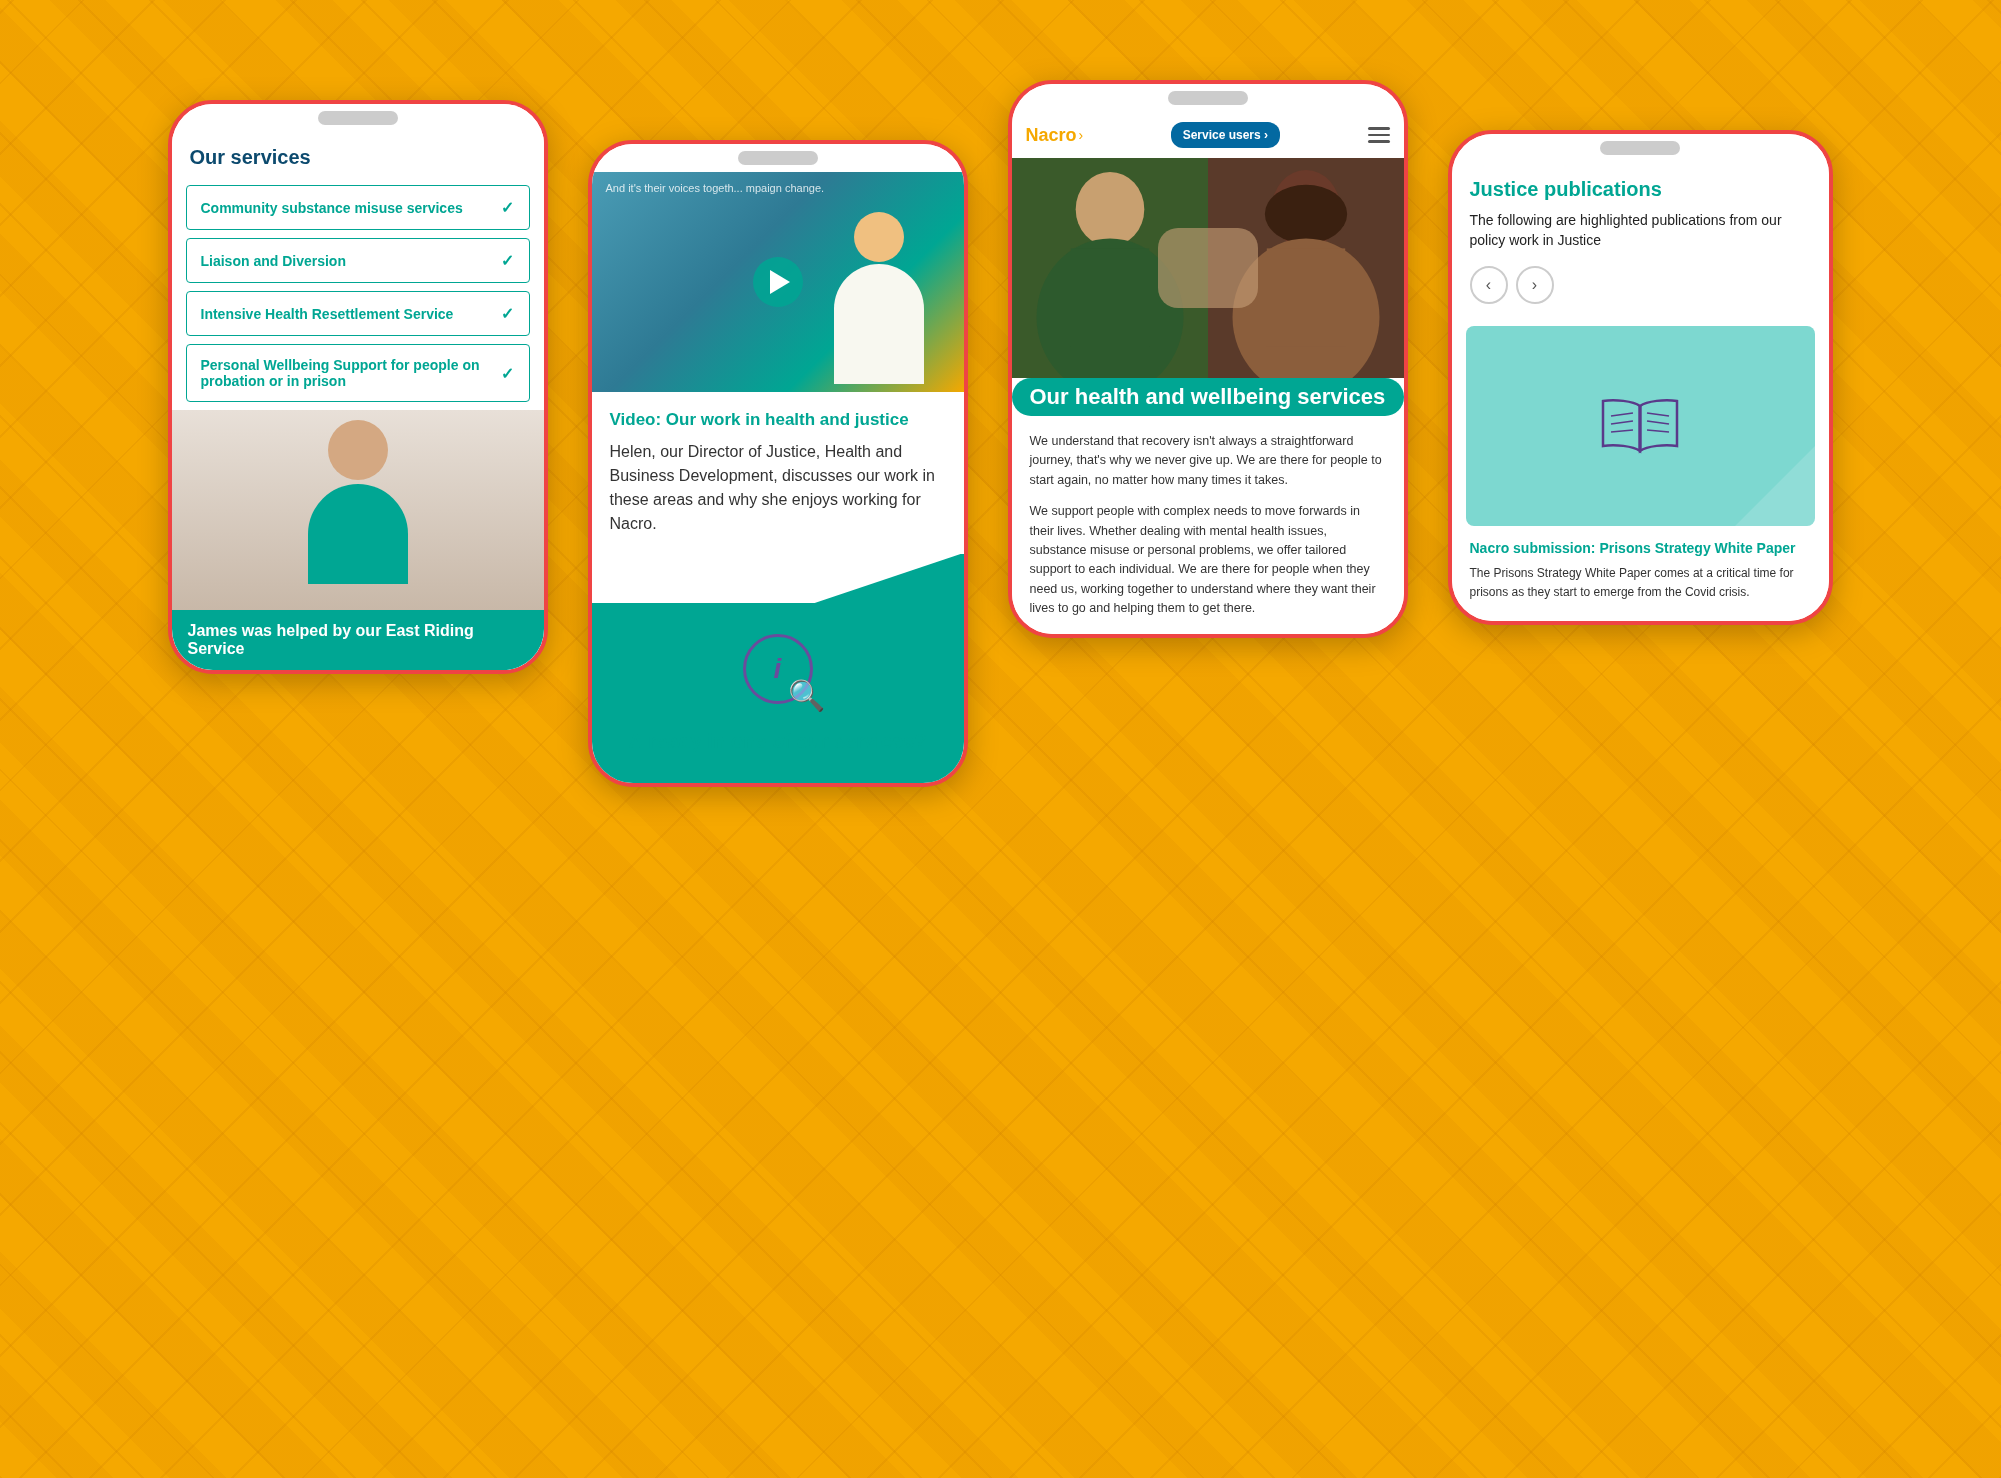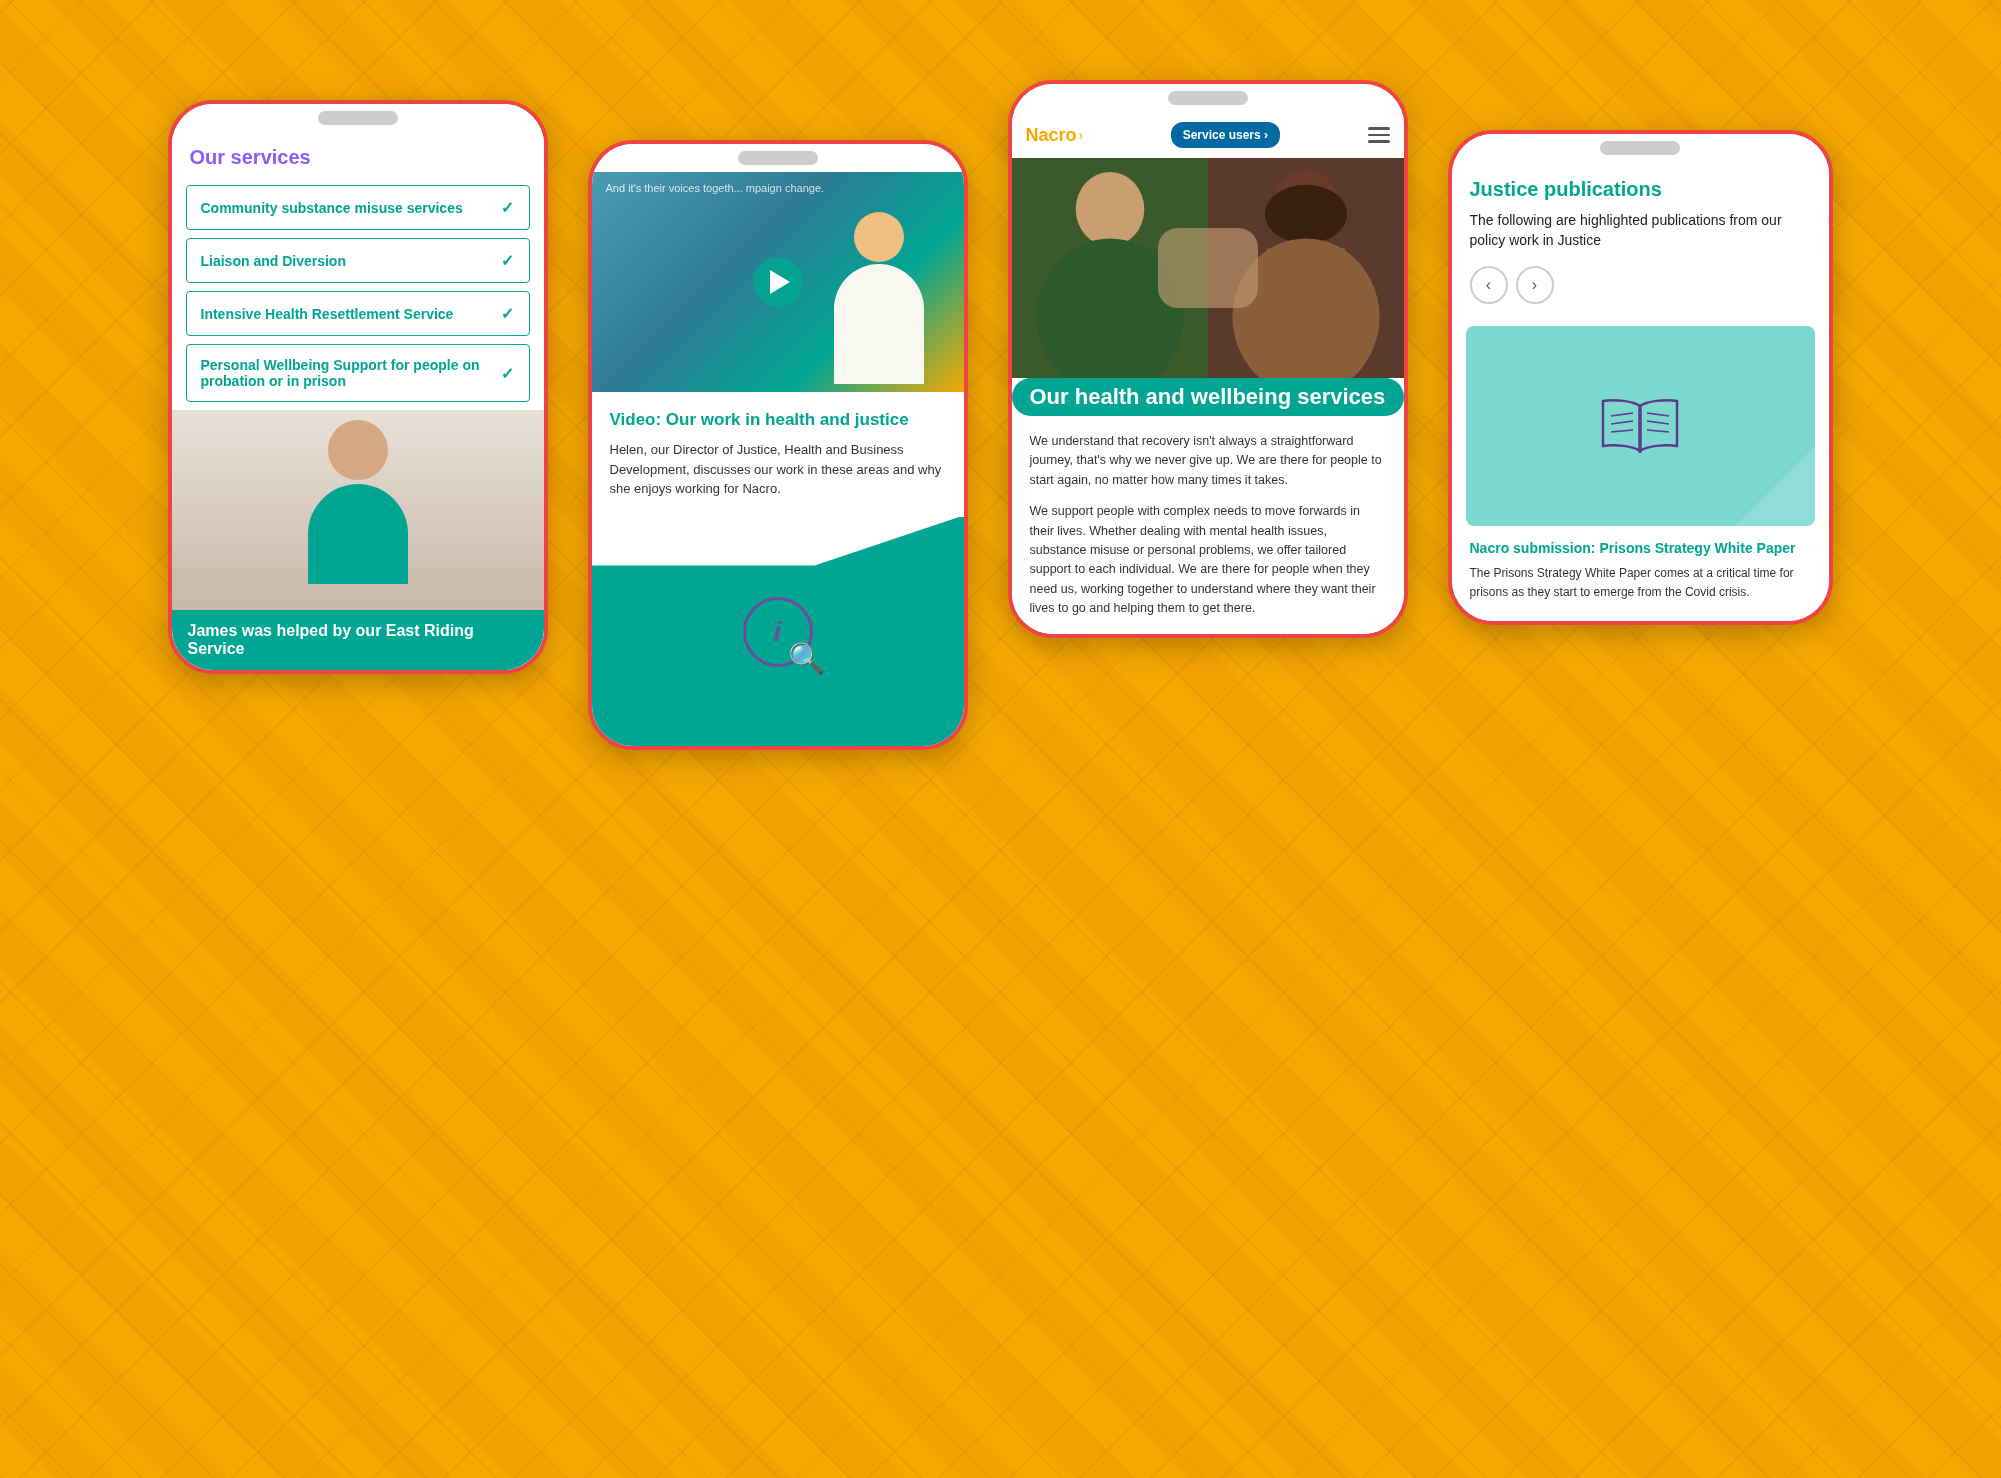--- a/index.html
+++ b/index.html
@@ -80,21 +80,21 @@
     .phone1-content {
       background: white;
     }
 
     .services-header {
       background: white;
       padding: 14px 18px 8px 18px;
     }
 
     .services-header-title {
-      color: #8b5cf6;
+      color: #0c4a6e;
       font-size: 20px;
       font-weight: 900;
     }
 
     .service-item {
       border: 1.5px solid #00A693;
       border-radius: 4px;
       margin: 8px 14px;
       padding: 12px 14px;
       display: flex;
@@ -244,21 +244,21 @@
 
     .phone2-video-title {
       color: #00A693;
       font-size: 17px;
       font-weight: 900;
       margin-bottom: 10px;
     }
 
     .phone2-video-desc {
       color: #333;
-      font-size: 13px;
+      font-size: 16px;
       line-height: 1.5;
     }
 
     .phone2-bottom-section {
       background: #00A693;
       padding: 30px 18px;
       display: flex;
       flex-direction: column;
       align-items: center;
       position: relative;

